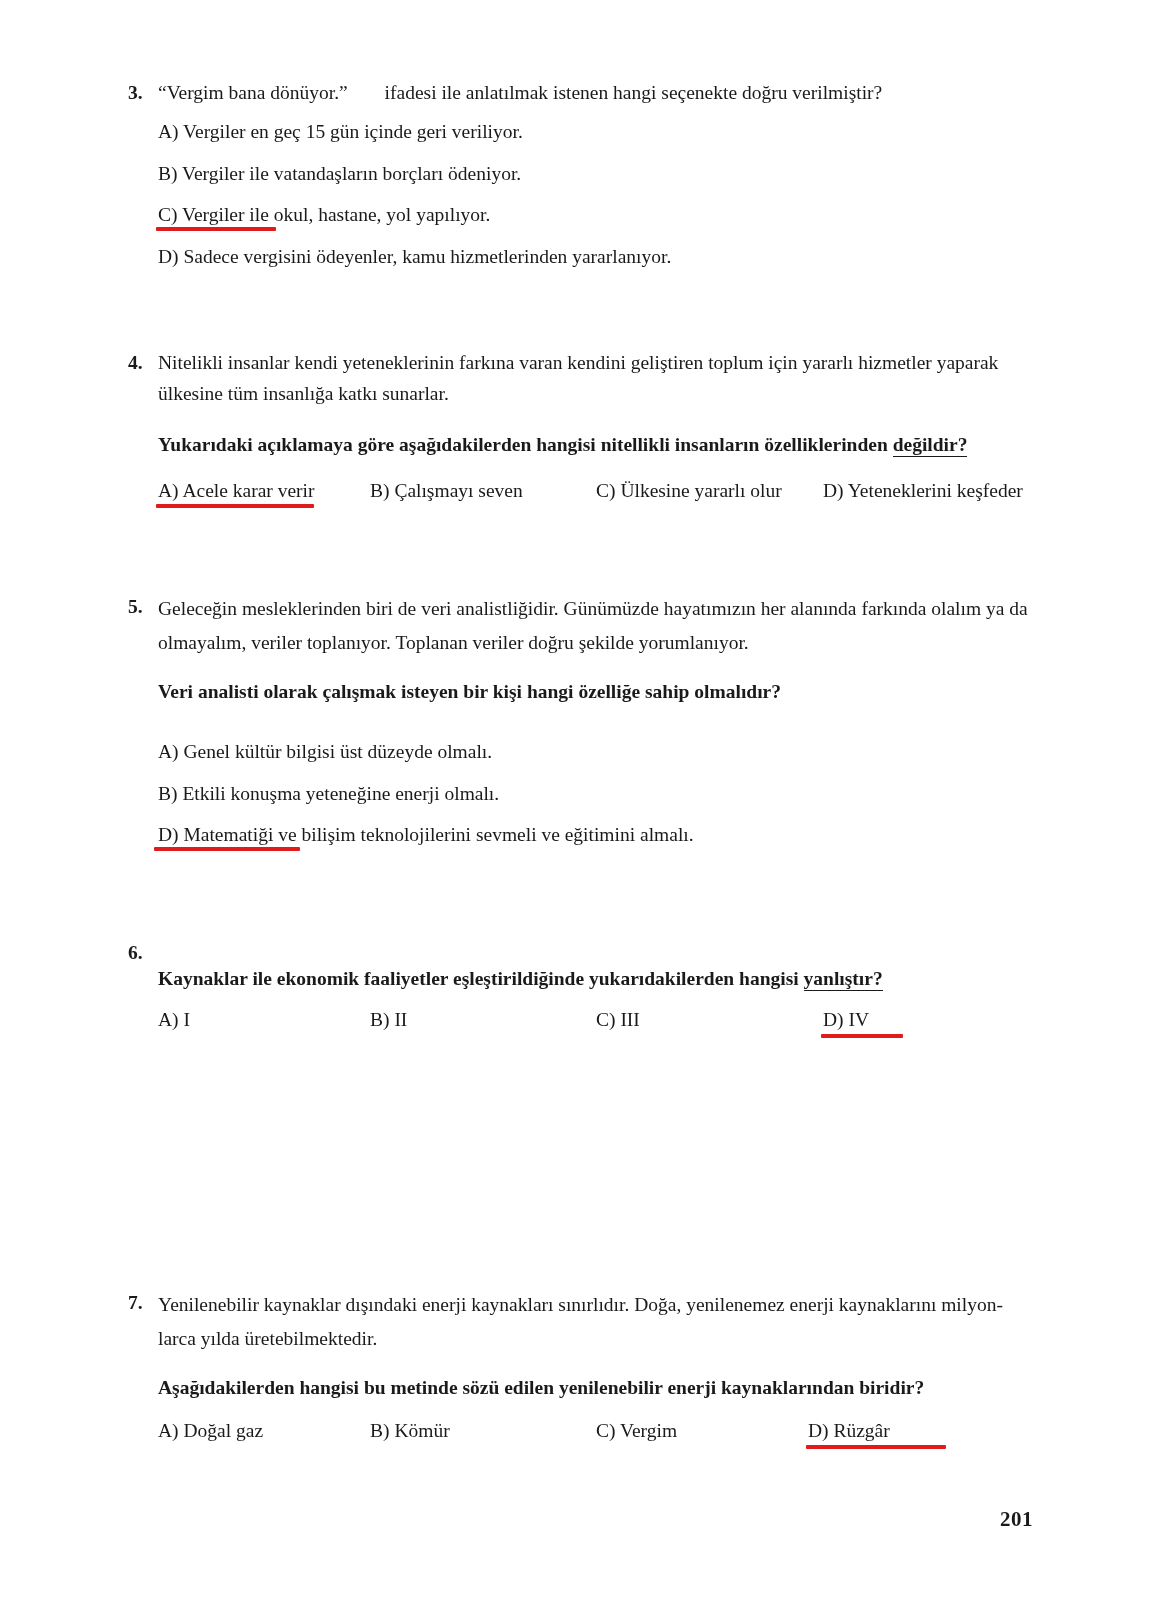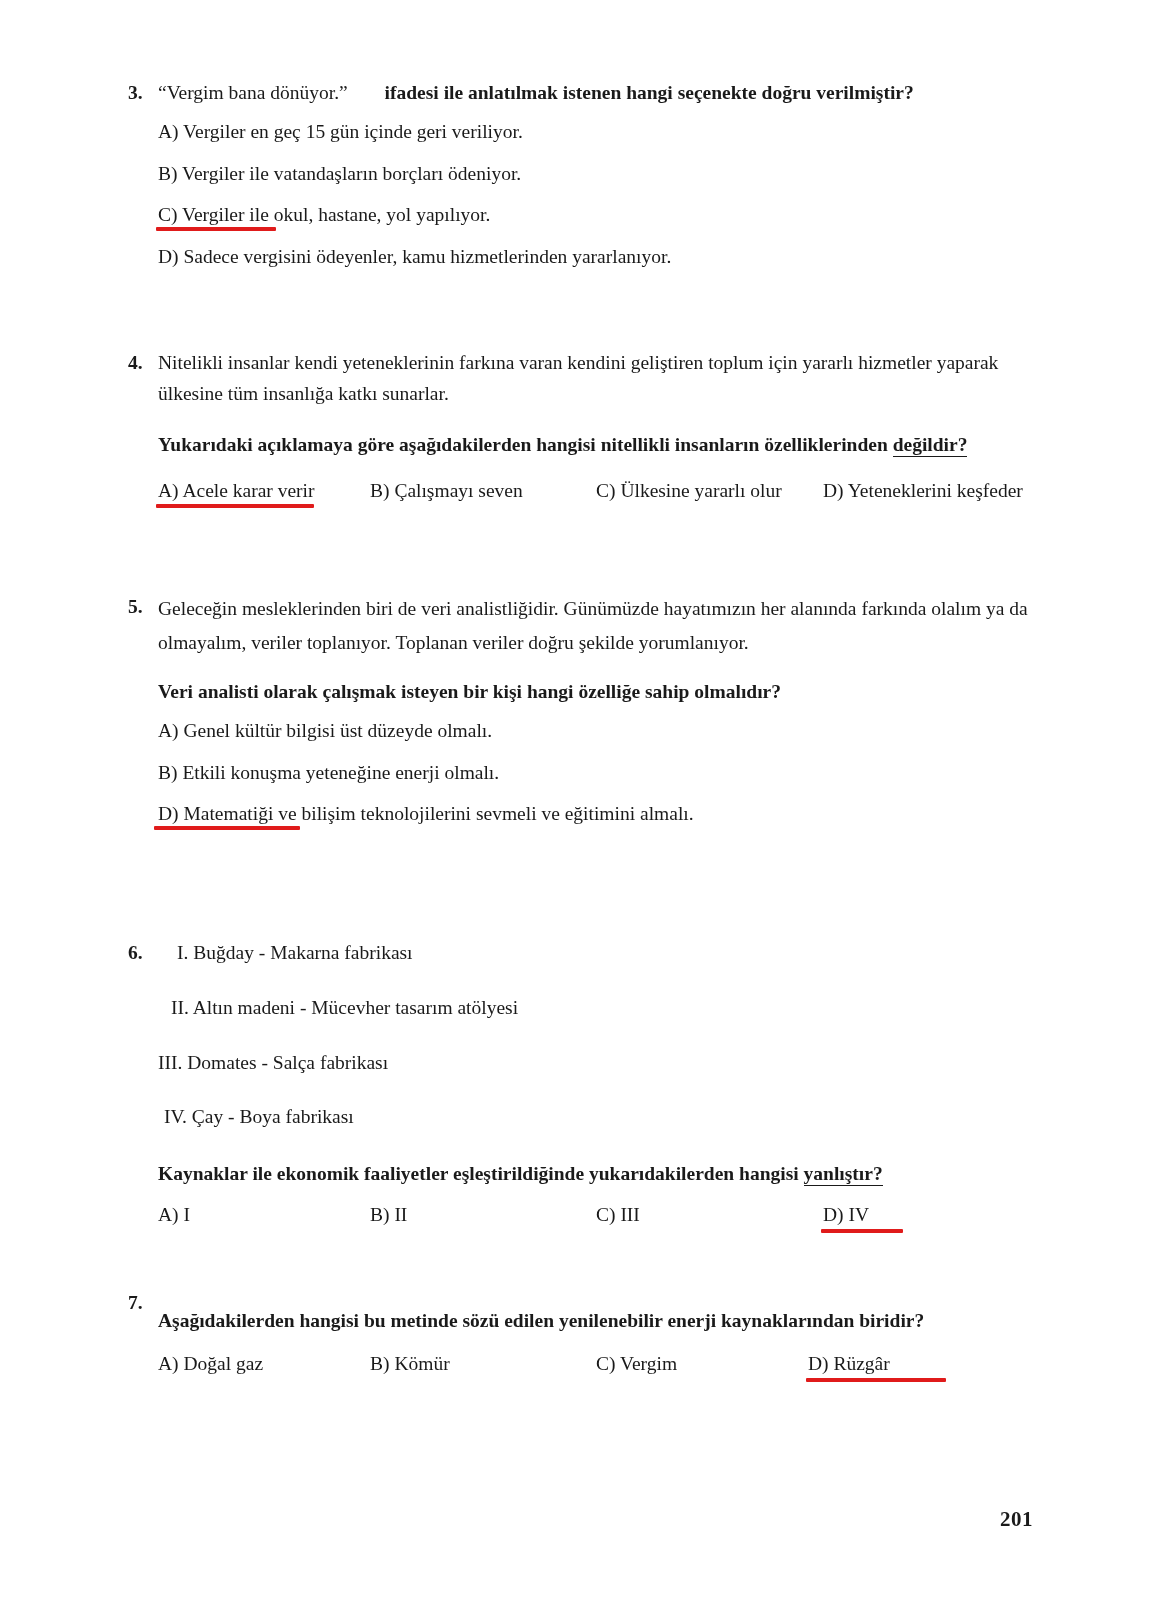--- a/index.html
+++ b/index.html
@@ -43,21 +43,21 @@
   }
   .q-body {
     flex: 1 1 auto;
   }
   .q-stem {
     font-size: 19.5px;
     line-height: 1.58;
     text-align: left;
   }
   .q-stem .b {
-    font-weight: bold;
+    font-weight: normal;
     padding-left: 32px;
   }
   .q-prompt {
     font-weight: bold;
     font-size: 19.5px;
     line-height: 1.58;
     margin-top: 20px;
   }
   .u-black {
     border-bottom: 1.6px solid #1a1a1a;
@@ -192,21 +192,21 @@
   </div>
 
   <div class="question" style="top:592px;">
     <div class="q-head">
       <div class="q-num">5.</div>
       <div class="q-body">
         <div class="q-stem" style="line-height:1.72;">Geleceğin mesleklerinden biri de veri analistliğidir. Günümüzde hayatımızın her alanında farkında olalım ya da olmayalım, veriler toplanıyor. Toplanan veriler doğru şekilde yorumlanıyor.</div>
 
         <div class="q-prompt" style="margin-top:18px;">Veri analisti olarak çalışmak isteyen bir kişi hangi özelliğe sahip olmalıdır?</div>
 
-        <div class="opts-vertical" style="margin-top:8px;">
+        <div class="opts-vertical" style="margin-top:29px;">
           <div class="opt-line">
             <span>A)</span>
             <span>Genel kültür bilgisi üst düzeyde olmalı.</span>
           </div>
           <div class="opt-line">
             <span>B)</span>
             <span>Etkili konuşma yeteneğine enerji olmalı.</span>
           </div>
           <div class="opt-line">
             <span>D)</span>
@@ -215,26 +215,20 @@
           </div>
         </div>
       </div>
     </div>
   </div>
 
   <div class="question" style="top:938px;">
     <div class="q-head">
       <div class="q-num">6.</div>
       <div class="q-body">
-        <div class="roman-list">
-          <div class="roman-item" style="margin-left:19px;">I. Buğday - Makarna fabrikası</div>
-          <div class="roman-item" style="margin-left:13px;">II. Altın madeni - Mücevher tasarım atölyesi</div>
-          <div class="roman-item" style="margin-left:0px;">III. Domates - Salça fabrikası</div>
-          <div class="roman-item" style="margin-left:6px;">IV. Çay - Boya fabrikası</div>
-        </div>
 
         <div class="q-prompt" style="margin-top:26px;"><span>Kaynaklar ile ekonomik faaliyetler eşleştirildiğinde yukarıdakilerden hangisi </span><span class="u-black">yanlıştır?</span></div>
 
         <div class="opts-row" style="margin-top:10px;">
           <span class="opt" style="left:0px;">
             <span>A)</span>
             <span>I</span>
           </span>
           <span class="opt" style="left:212px;">
             <span>B)</span>
@@ -251,20 +245,24 @@
           <span class="red-mark" style="left:663px; top:29px; width:82px;"></span>
         </div>
       </div>
     </div>
   </div>
 
   <div class="question" style="top:1288px;">
     <div class="q-head">
       <div class="q-num">7.</div>
       <div class="q-body">
+        <div class="q-stem" style="line-height:1.72;">
+          <div>Yenilenebilir kaynaklar dışındaki enerji kaynakları sınırlıdır. Doğa, yenilenemez enerji kaynaklarını milyon-</div>
+          <div>larca yılda üretebilmektedir.</div>
+        </div>
 
         <div class="q-prompt" style="margin-top:18px;">Aşağıdakilerden hangisi bu metinde sözü edilen yenilenebilir enerji kaynaklarından biridir?</div>
 
         <div class="opts-row" style="margin-top:12px;text-align:center;">
           <span class="opt" style="left:0px;">
             <span>A)</span>
             <span>Doğal gaz</span>
           </span>
           <span class="opt" style="left:212px;">
             <span>B)</span>

